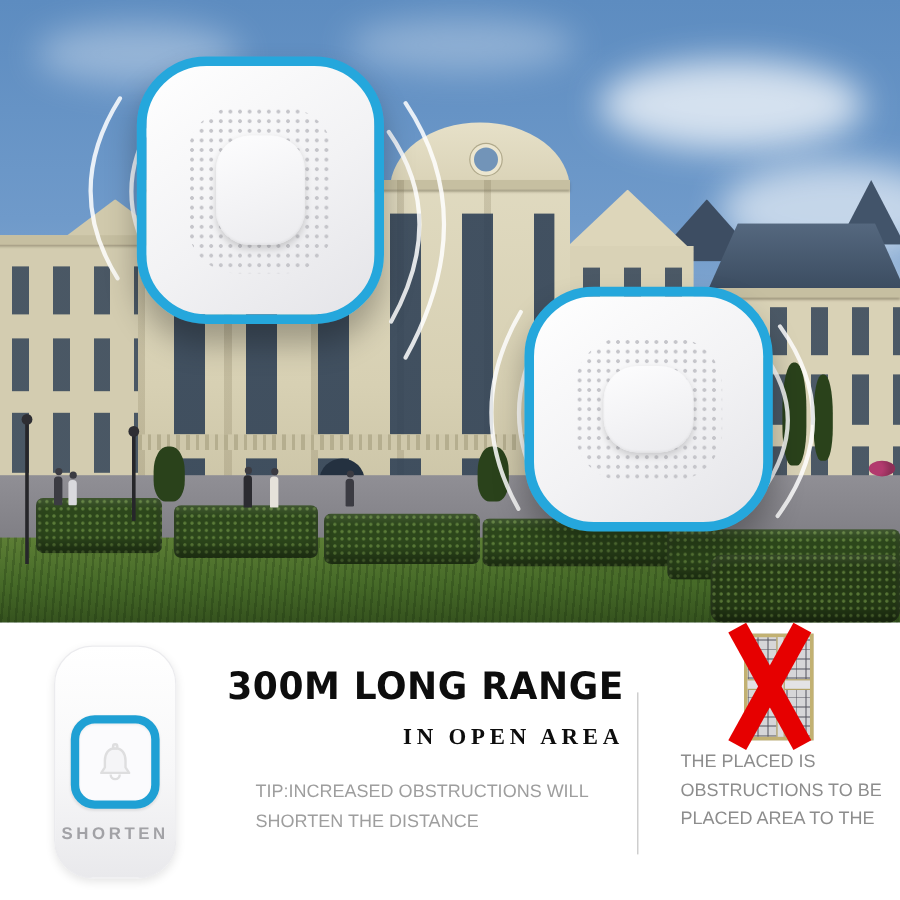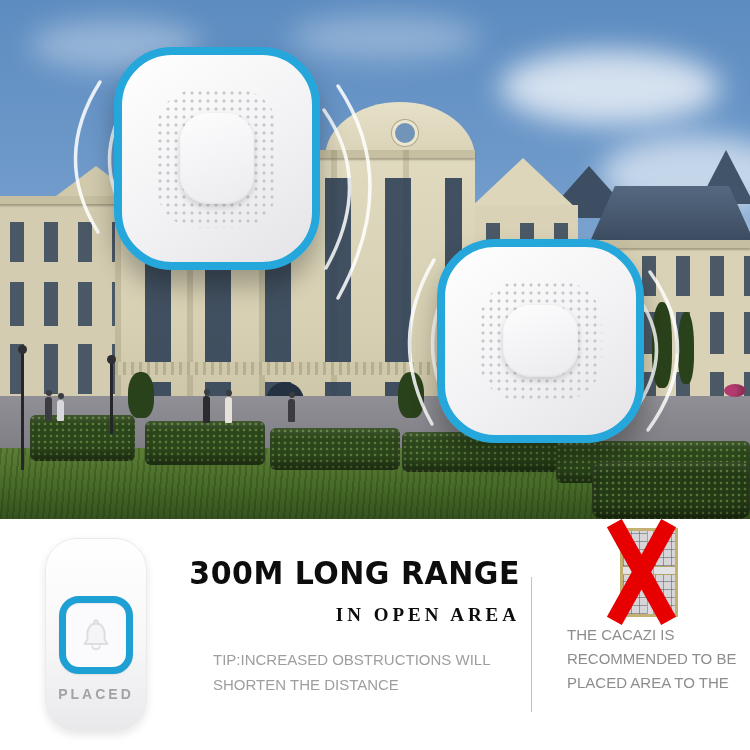--- a/index.html
+++ b/index.html
@@ -233,21 +233,21 @@
     <div class="pushbtn">
       <div class="btnring">
         <svg width="40" height="40" viewBox="0 0 40 40">
           <g fill="#f5f5f7" stroke="#dededf" stroke-width="2" stroke-linejoin="round">
             <path d="M20 8.5 c-5.6 0 -8.6 4.6 -8.6 10.4 v5.6 l-3 4.6 h23.2 l-3 -4.6 v-5.6 c0 -5.8 -3 -10.4 -8.6 -10.4 z"></path>
             <path d="M16.2 30.5 a3.8 3.8 0 0 0 7.6 0" fill="none"></path>
             <circle cx="20" cy="7" r="1.8"></circle>
           </g>
         </svg>
       </div>
-      <div class="brand">PLACED</div>
+      <div class="brand">SHORTEN</div>
     </div>
 
     <div class="headline">
       <div class="hl-title">300M LONG RANGE</div>
       <div class="hl-sub">IN OPEN AREA</div>
     </div>
 
     <div class="tip">
       <div>TIP:INCREASED OBSTRUCTIONS WILL</div>
       <div>SHORTEN THE DISTANCE</div>
@@ -255,18 +255,18 @@
 
     <div class="divider"></div>
 
     <div class="door"></div>
     <div class="redx">
       <div class="xbar a"></div>
       <div class="xbar b"></div>
     </div>
 
     <div class="warning">
-      <div>THE CACAZI IS</div>
-      <div>RECOMMENDED TO BE</div>
+      <div>THE PLACED IS</div>
+      <div>OBSTRUCTIONS TO BE</div>
       <div>PLACED AREA TO THE</div>
     </div>
   </div>
 </div>
 
 </body></html>

